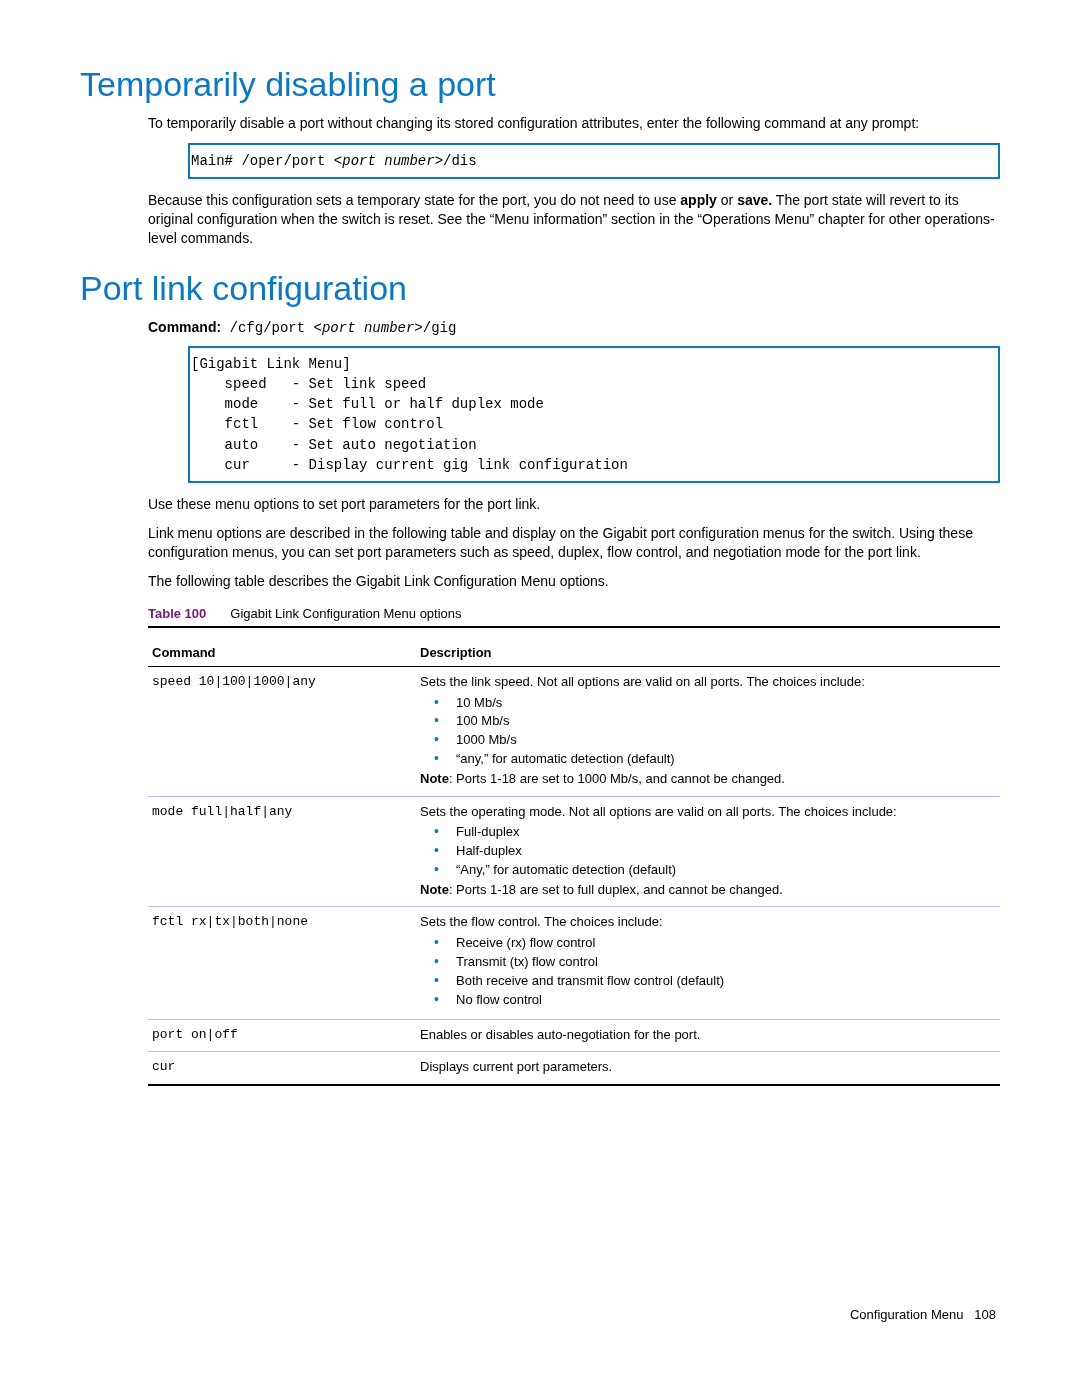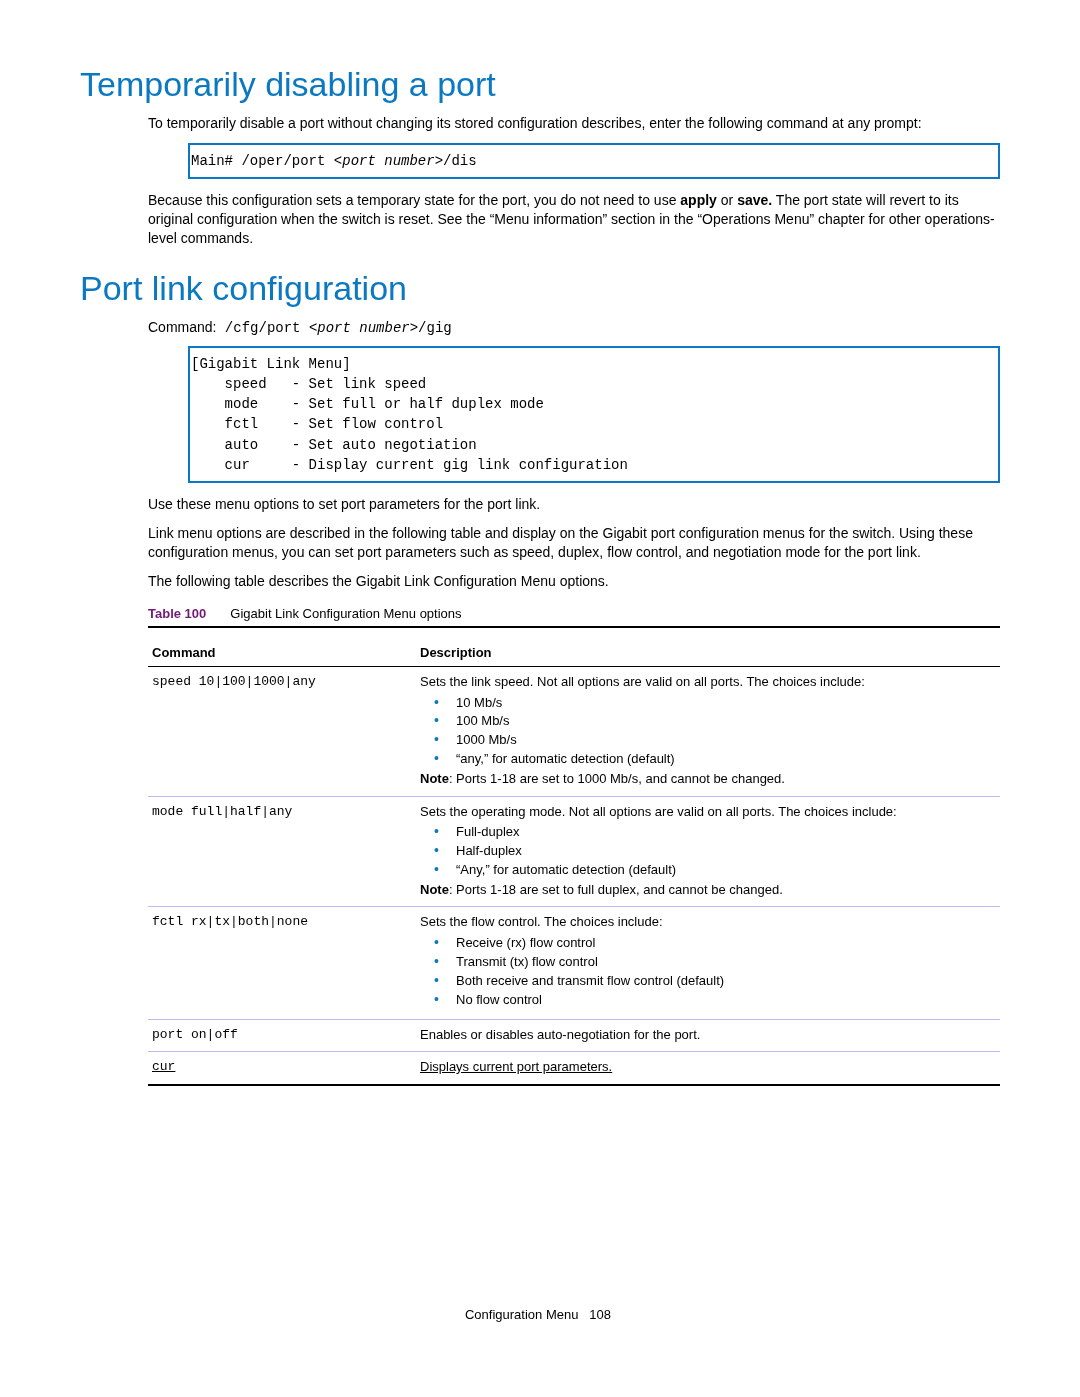--- a/index.html
+++ b/index.html
@@ -32,21 +32,21 @@
     font-size: 14px;
     border: 2px solid #0b78c2;
     padding: 6px 1px;
     margin: 8px 0 12px 40px;
     white-space: pre;
     line-height: 1.45;
   }
   .cmdline {
     margin: 6px 0 8px 0;
   }
-  .cmdline .lbl { font-weight: normal; }
+  .cmdline .lbl { font-weight: bold; }
   .mono { font-family: "Courier New", Courier, monospace; }
   .italic { font-style: italic; }
   .table-caption { font-size: 13px; margin: 14px 0 4px 0; }
   .table-caption .tbl-label { font-weight: bold; color: #701a75; margin-right: 24px;}
   table.options {
     width: 100%;
     border-collapse: collapse;
     font-size: 13px;
   }
   table.options thead th {
@@ -57,21 +57,20 @@
     border-bottom: 1px solid #000;
     font-family: Arial, Helvetica, sans-serif;
   }
   table.options td {
     vertical-align: top;
     padding: 6px 4px 8px 4px;
     border-bottom: 1px solid #c4b5fd;
   }
   table.options tbody tr:last-child td {
     border-bottom: 2px solid #000;
-    text-decoration: underline;
   }
   table.options td.cmdcol {
     font-family: "Courier New", Courier, monospace;
     width: 260px;
   }
   ul.blue-bullets {
     list-style: none;
     padding: 0;
     margin: 2px 0 2px 14px;
   }
@@ -79,32 +78,32 @@
     content: "\2022";
     color: #0b78c2;
     display: inline-block;
     width: 22px;
     font-size: 14px;
   }
   .note-line .nlabel { font-weight: bold; }
   .footer {
     position: relative;
     margin-top: 220px;
-    text-align: center;
+    text-align: right;
     font-size: 13px;
     padding-right: 4px;
   }
   .second-h2 { margin-top: 18px; }
 </style>
 </head>
 <body>
 
 <h2>Temporarily disabling a port</h2>
 <div class="body-indent">
-  <p>To temporarily disable a port without changing its stored configuration describes, enter the following command at any prompt:</p>
+  <p>To temporarily disable a port without changing its stored configuration attributes, enter the following command at any prompt:</p>
 
   <pre class="codebox"><span>Main# /oper/port </span><span class="italic">&lt;port number&gt;</span><span>/dis</span></pre>
 
   <p>
     <span>Because this configuration sets a temporary state for the port, you do not need to use </span><b>apply</b><span> or </span><b>save.</b><span> The port state will revert to its original configuration when the switch is reset. See the “Menu information” section in the “Operations Menu” chapter for other operations-level commands.</span>
   </p>
 </div>
 
 <h2 class="second-h2">Port link configuration</h2>
 <div class="body-indent">

